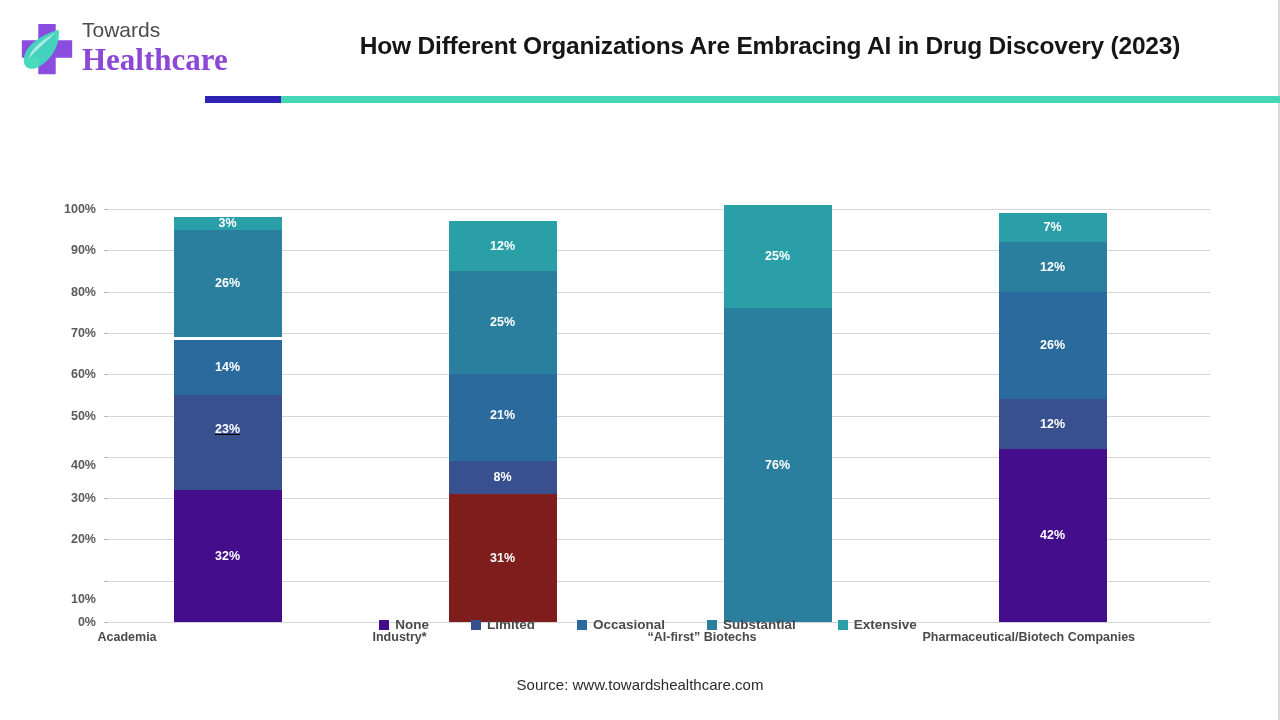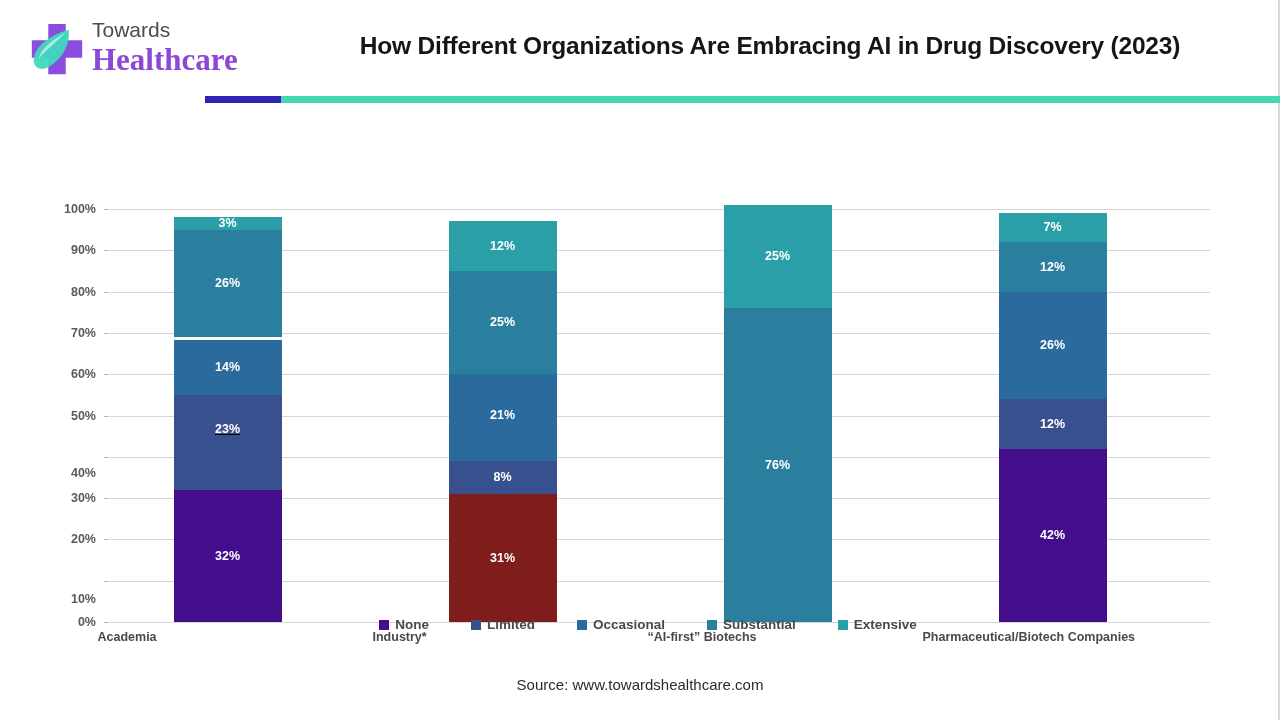--- a/index.html
+++ b/index.html
@@ -25,21 +25,21 @@
 
   
   .header {
     position: absolute;
     left: 0; top: 0;
     width: 1280px;
     height: 100px;
   }
   .logo-wrap {
     position: absolute;
-    left: 24px; top: 16px;
+    left: 14px; top: 16px;
     width: 240px; height: 70px;
   }
   .logo-mark {
     position: absolute;
     left: 2px; top: 4px;
     width: 62px; height: 62px;
   }
   .logo-text {
     position: absolute;
     left: 68px; top: 2px;
@@ -238,21 +238,21 @@
         <div class="gridline" style="top: 123.9px;"></div>
         <div class="axis-label" style="top: 123.9px;">70%</div>
         <div class="tick-mark" style="top: 123.9px;"></div>
         <div class="gridline" style="top: 165.2px;"></div>
         <div class="axis-label" style="top: 165.2px;">60%</div>
         <div class="tick-mark" style="top: 165.2px;"></div>
         <div class="gridline" style="top: 206.5px;"></div>
         <div class="axis-label" style="top: 206.5px;">50%</div>
         <div class="tick-mark" style="top: 206.5px;"></div>
         <div class="gridline" style="top: 247.8px;"></div>
-        <div class="axis-label" style="top: 264px;">40%</div>
+        <div class="axis-label" style="top: 256px;">40%</div>
         <div class="tick-mark" style="top: 247.8px;"></div>
         <div class="gridline" style="top: 289.1px;"></div>
         <div class="axis-label" style="top: 289.1px;">30%</div>
         <div class="tick-mark" style="top: 289.1px;"></div>
         <div class="gridline" style="top: 330.4px;"></div>
         <div class="axis-label" style="top: 330.4px;">20%</div>
         <div class="tick-mark" style="top: 330.4px;"></div>
         <div class="gridline" style="top: 371.7px;"></div>
         <div class="axis-label" style="top: 390px;">10%</div>
         <div class="tick-mark" style="top: 371.7px;"></div>

